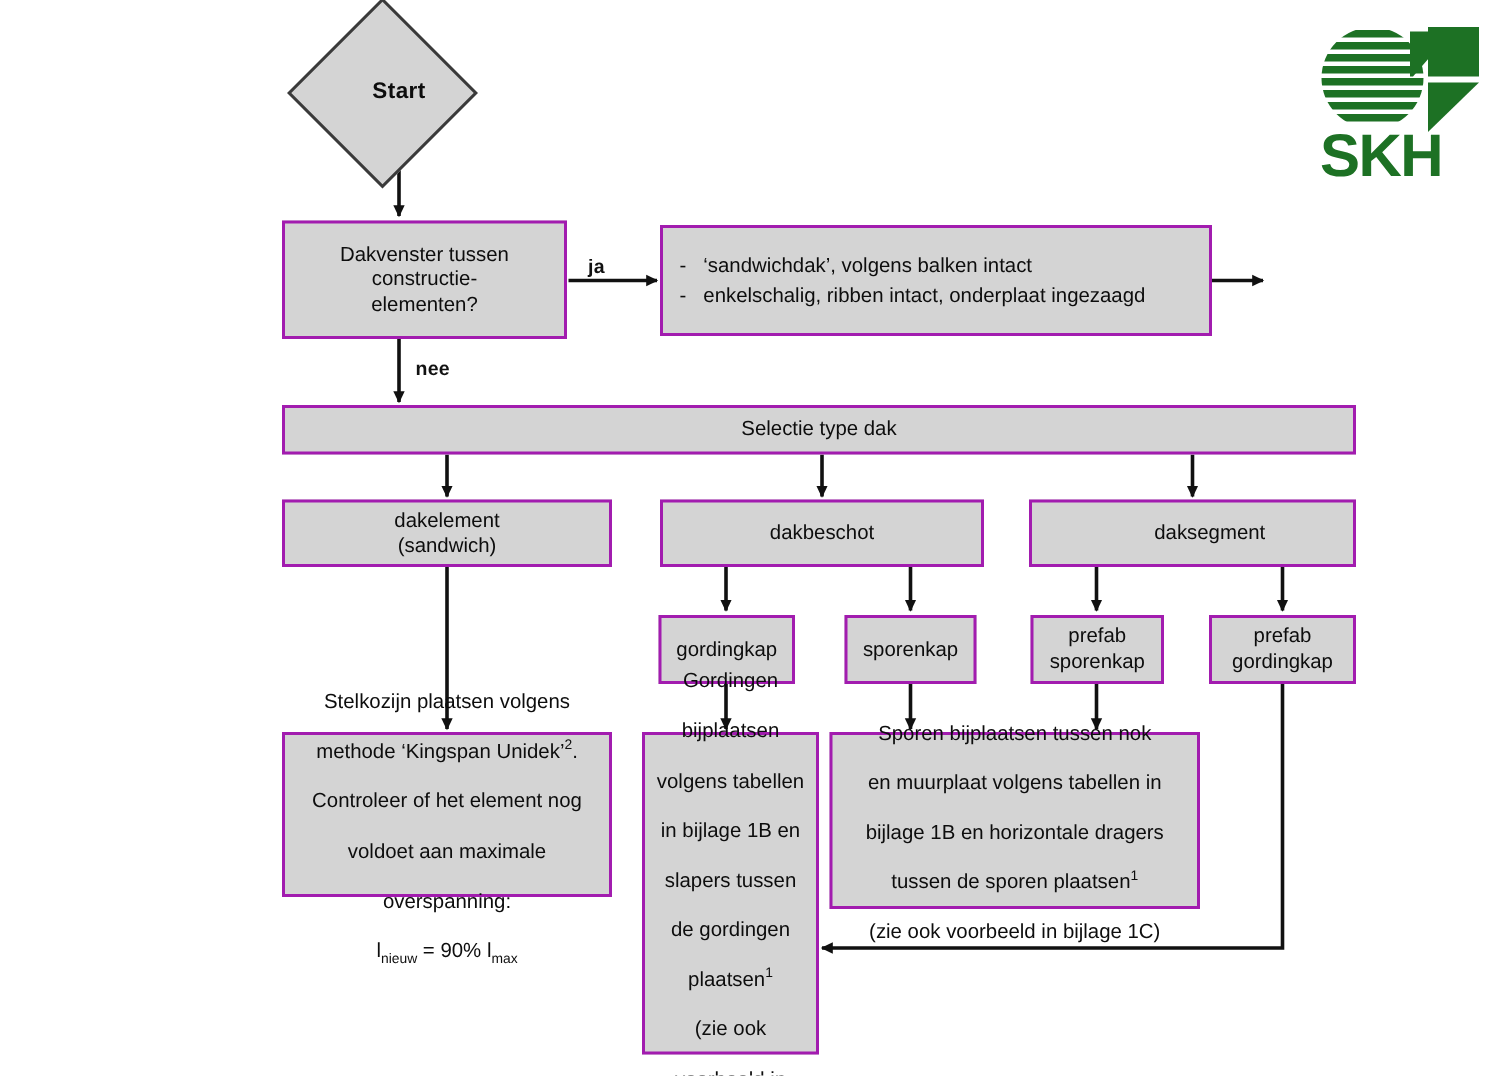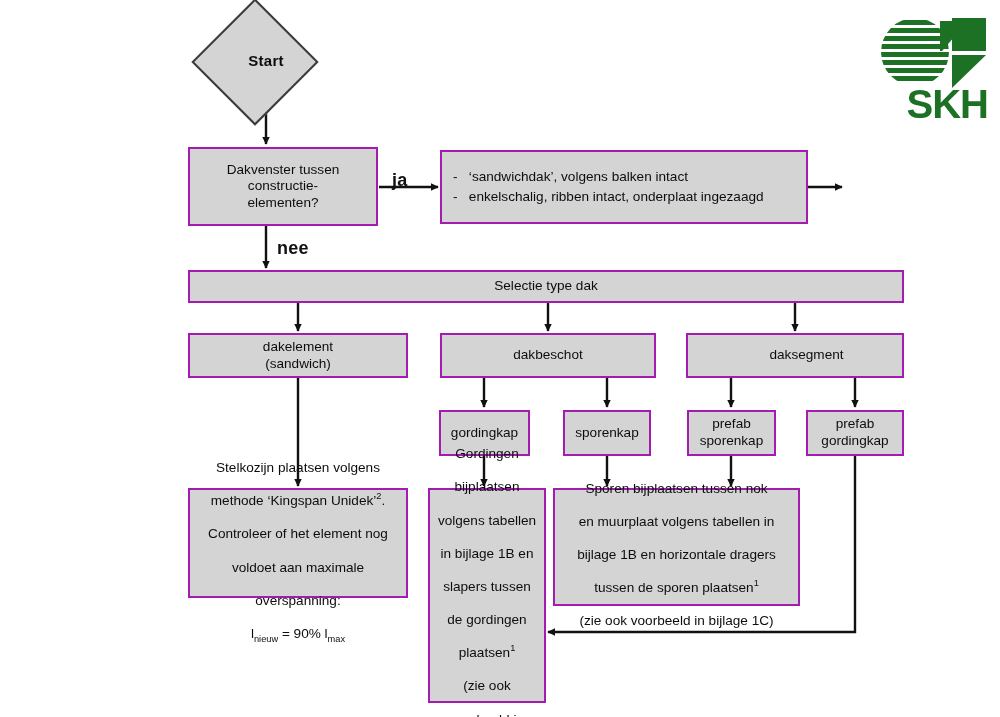--- a/index.html
+++ b/index.html
@@ -41,21 +41,21 @@
     position:absolute;
     display:flex;align-items:center;justify-content:center;
     font-weight:bold;
     font-size:15px;
     color:#0d0d0d;
     letter-spacing:.3px;
   }
 
   .edge-label{
     position:absolute;
-    font-size:18px;
+    font-size:13px;
     font-weight:bold;
     color:#111;
     letter-spacing:.2px;
   }
   .t14{font-size:13.6px;}
 
   .bullets{
     text-align:left;
     font-size:13.6px;
     line-height:1.45;
@@ -67,21 +67,21 @@
   sup{font-size:.68em;vertical-align:super;line-height:0;}
   sub{font-size:.68em;vertical-align:sub;line-height:0;text-align:center;}
 
   
   .logo{position:absolute;left:880px;top:14px;width:108px;height:112px;}
   .logo .mark{position:absolute;left:0;top:0;width:108px;height:76px;}
   .logo .word{
     position:absolute;left:0;top:70px;width:108px;
     font-size:40px;font-weight:bold;color:#1d7124;
     font-family:"Liberation Sans","DejaVu Sans",sans-serif;
-    letter-spacing:-1px;text-align:right;line-height:1;
+    letter-spacing:-1px;text-align:left;line-height:1;
   }
 </style>
 </head>
 <body>
 
 <div id="canvas">
 
   <svg class="edges" viewBox="0 0 1000 717">
     <defs>
       <marker id="ah" markerWidth="9" markerHeight="9" refX="7.2" refY="4.5" orient="auto" markerUnits="userSpaceOnUse">

